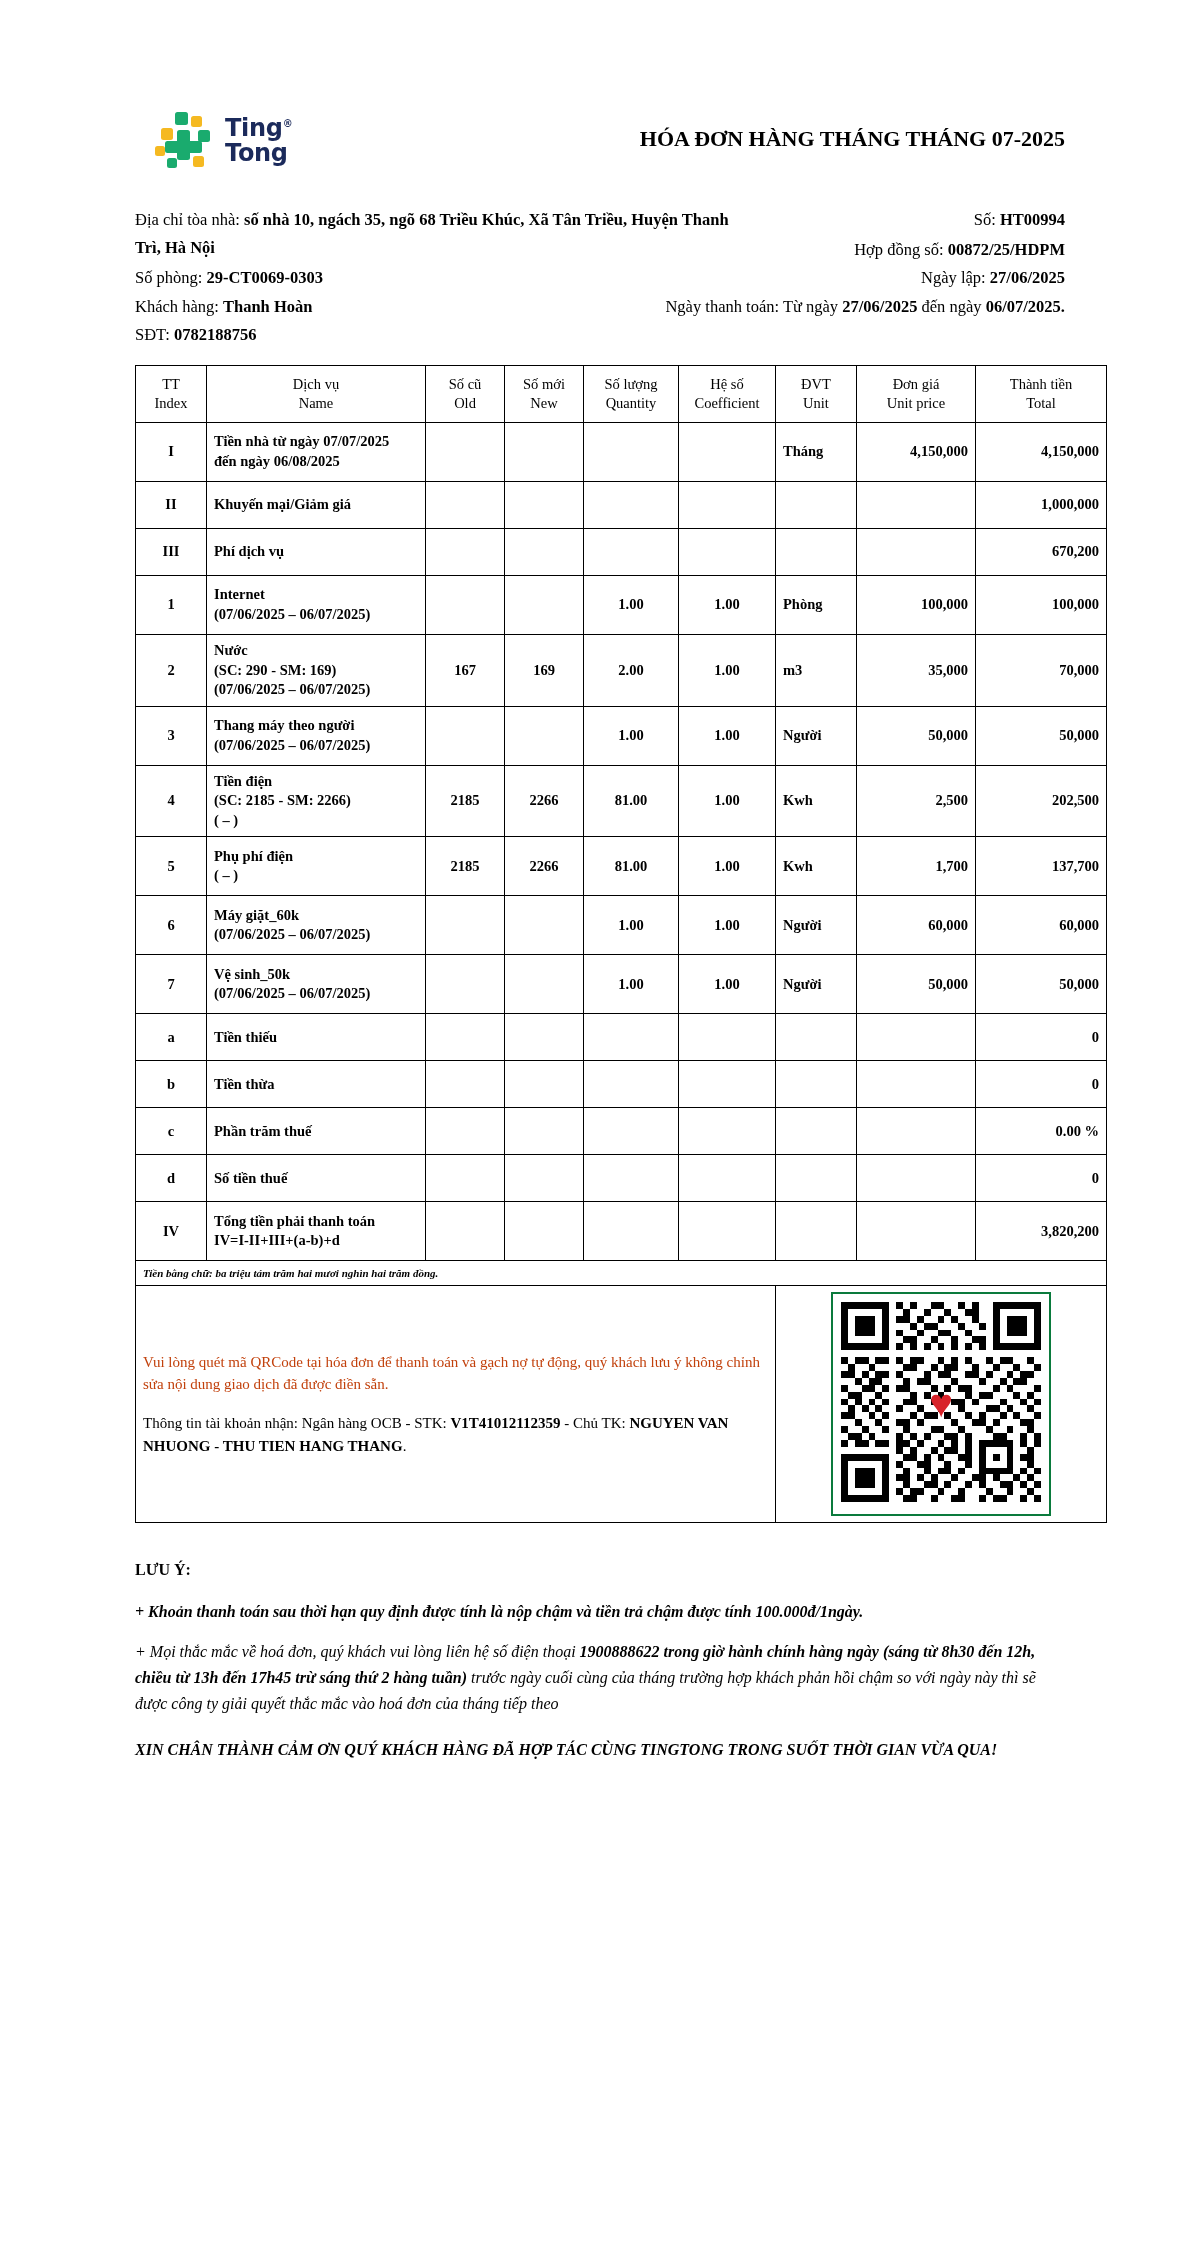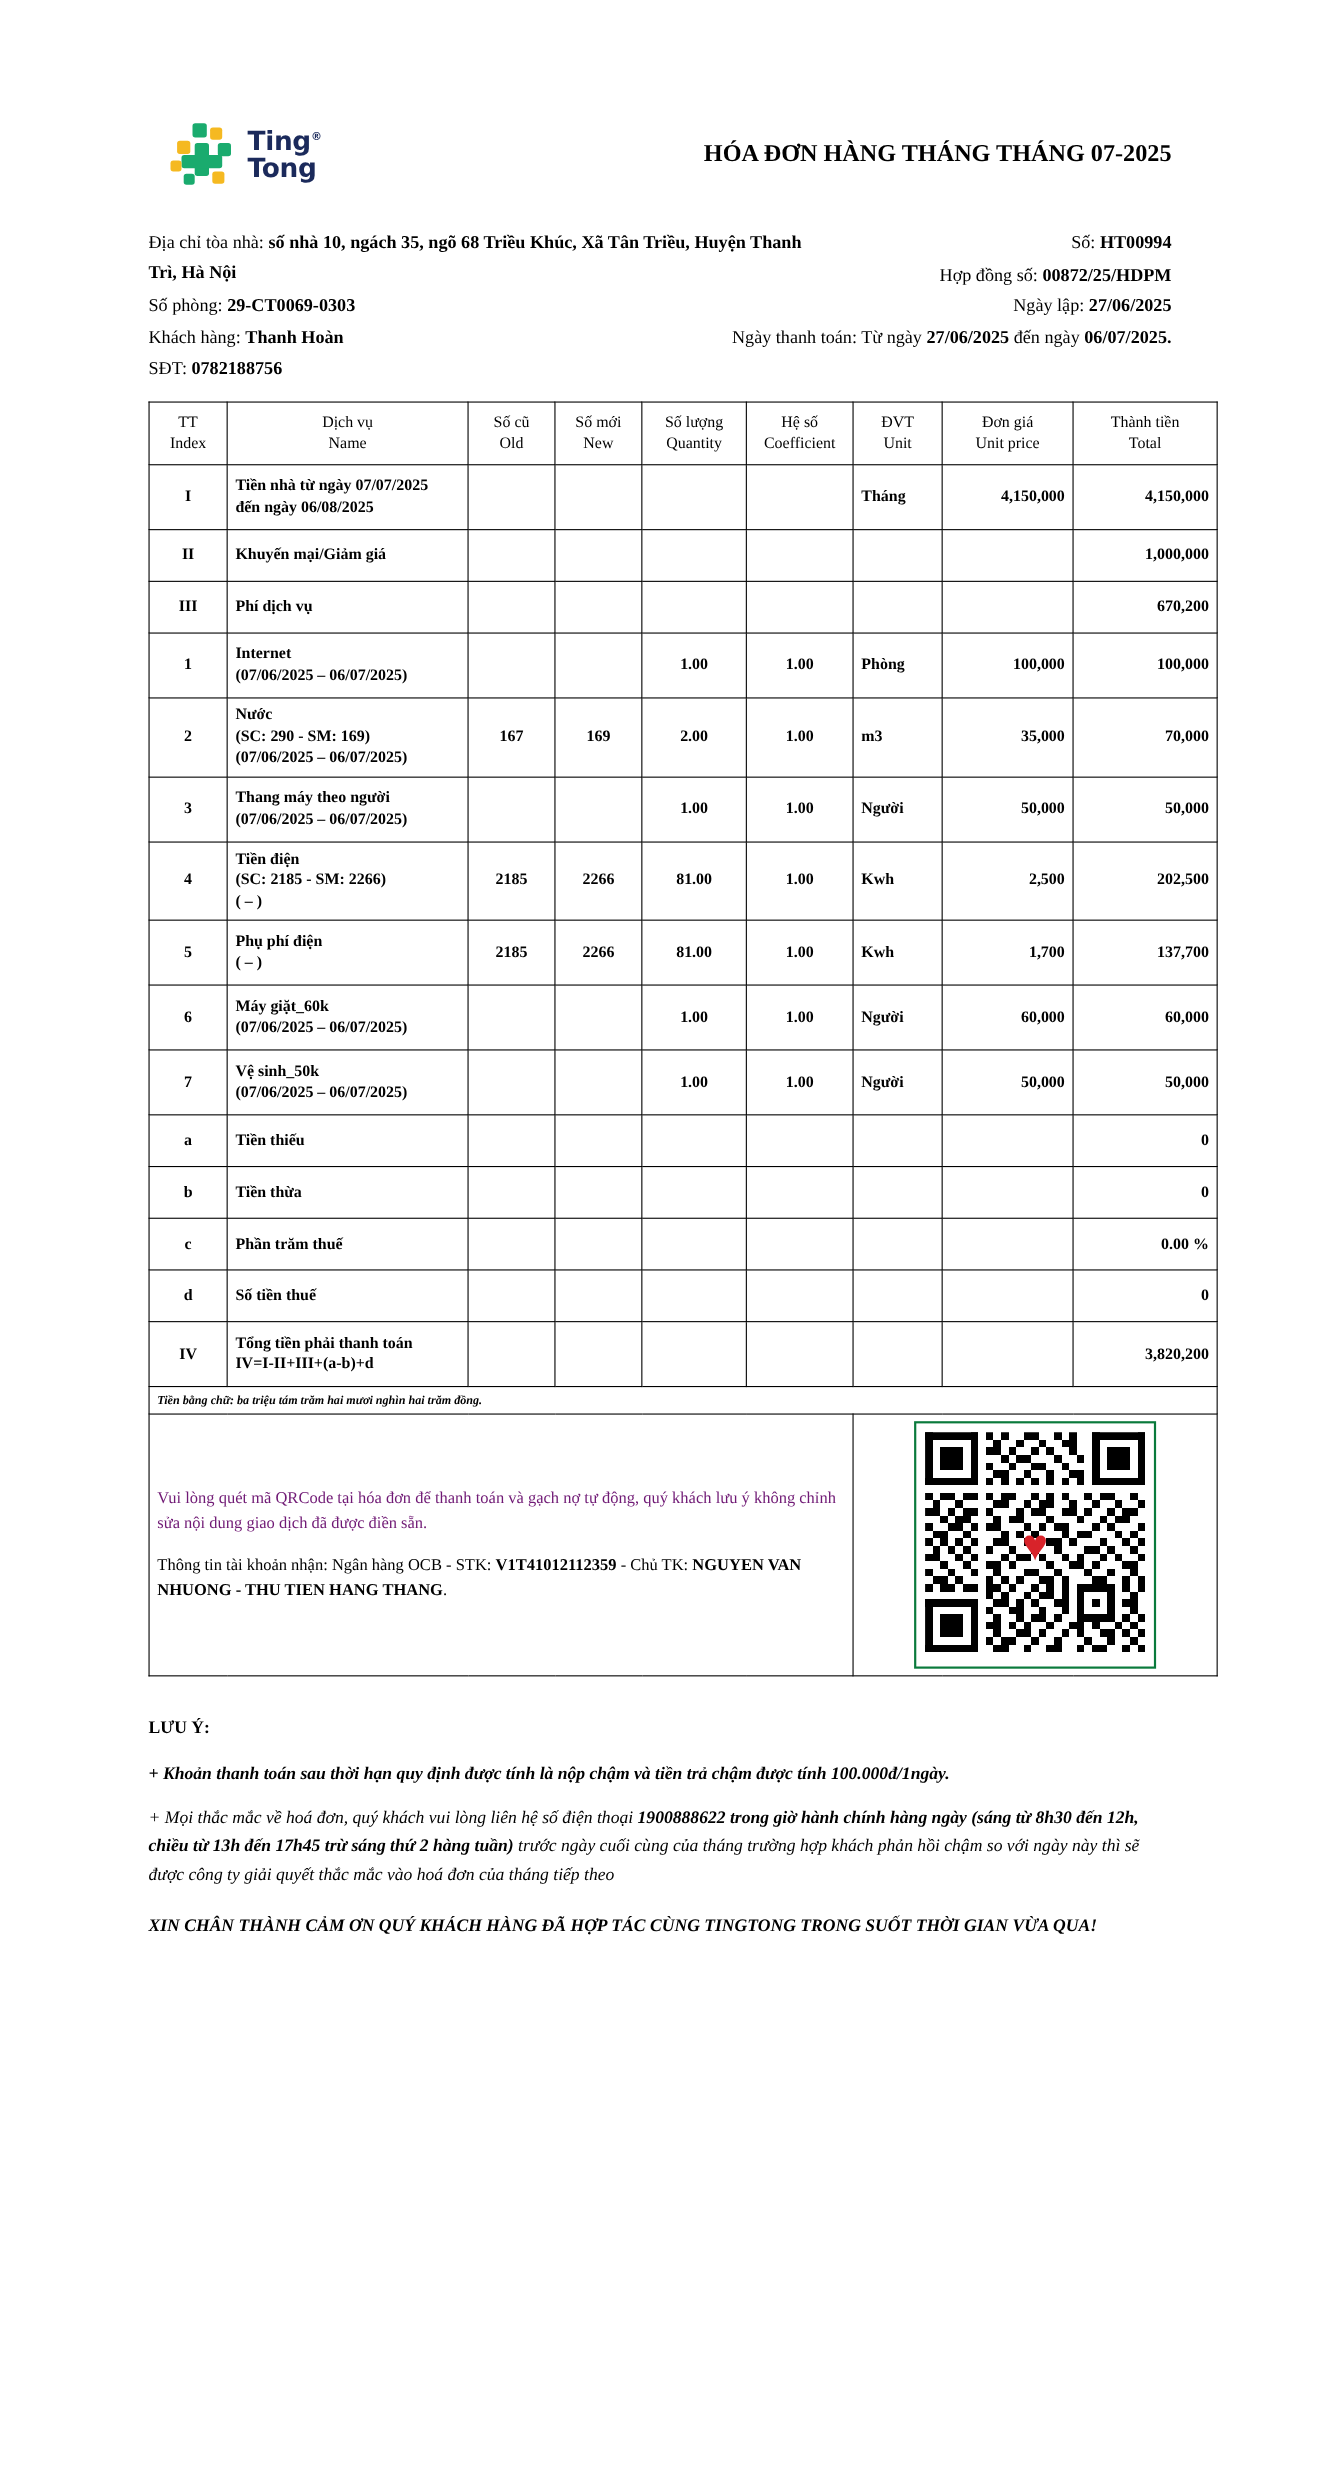--- a/index.html
+++ b/index.html
@@ -116,21 +116,21 @@
     padding: 10px 0 10px 58px;
     font-size: 11px;
   }
 
   
   .note-cell {
     padding: 26px 22px 26px 24px;
     vertical-align: top;
   }
   .note-red {
-    color: #701a75;
+    color: #c2410c;
     font-size: 15px;
     line-height: 1.5;
     margin-bottom: 16px;
   }
   .note-black {
     font-size: 15px;
     line-height: 1.55;
   }
   .qr-cell {
     text-align: center;

